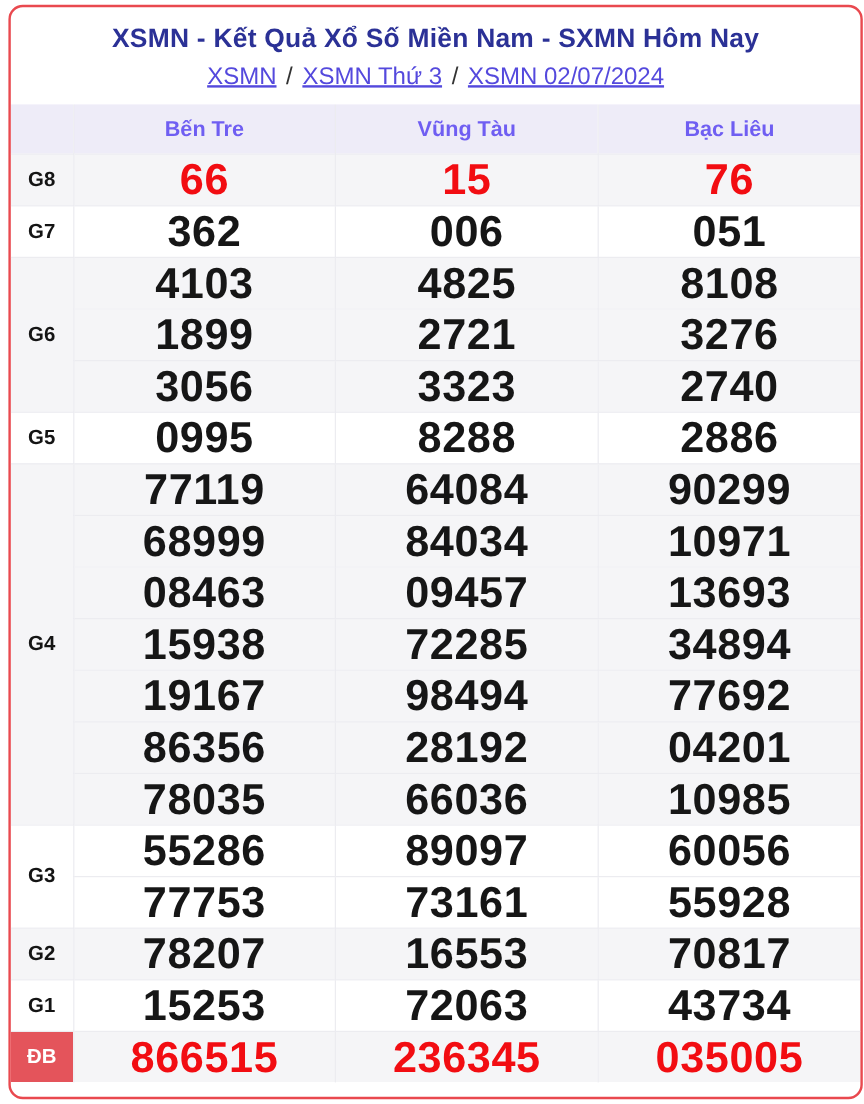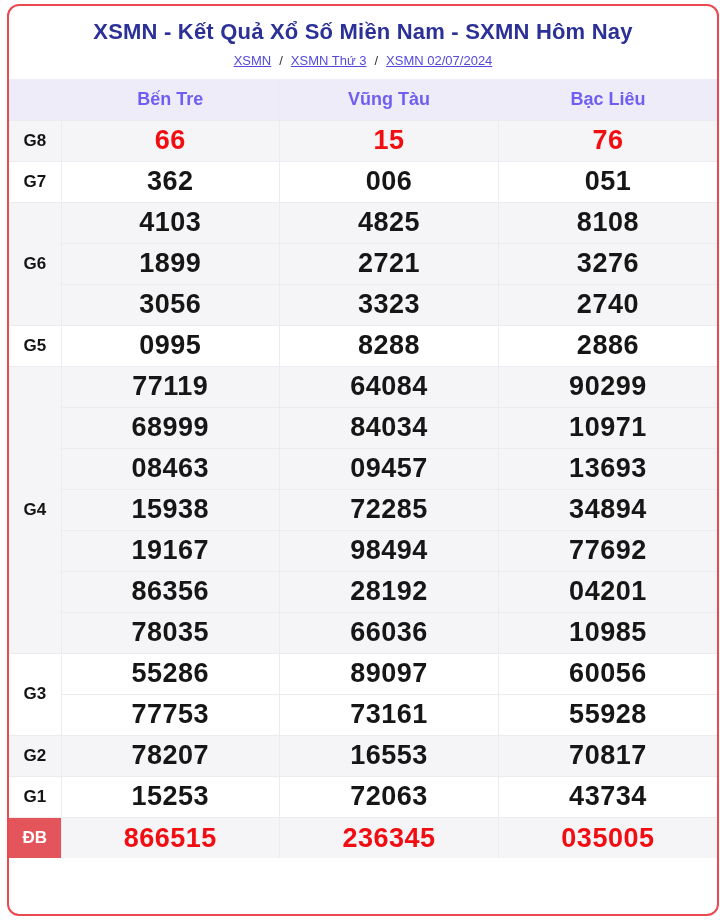--- a/index.html
+++ b/index.html
@@ -26,21 +26,21 @@
   }
   .page-title {
     font-size: 22px;
     font-weight: bold;
     color: #2b3196;
     letter-spacing: .2px;
     margin-bottom: 9px;
     line-height: 1.15;
   }
   .breadcrumb {
-    font-size: 13px;
+    font-size: 20px;
     color: #222;
     text-align: center;
   }
   .breadcrumb a {
     color: #5449dd;
     text-decoration: underline;
     font-weight: 400;
     padding: 0 2px;
     cursor: pointer;
   }
@@ -73,21 +73,21 @@
     height: 42px;
   }
   tr.alt td { background: #f5f5f7; }
   tr.white td { background: #ffffff; margin-top: 10px; }
   td.g-label {
     font-size: 17px;
     font-weight: bold;
     color: #141414;
   }
   td.num {
-    font-size: 27px;
+    font-size: 36px;
     font-weight: bold;
     color: #161616;
     letter-spacing: .5px;
   }
   td.num.red { color: #f20d12; }
   tr td.db-badge {
     background: #e4545b;
     color: #ffffff;
     font-size: 17px;
     font-weight: bold;

